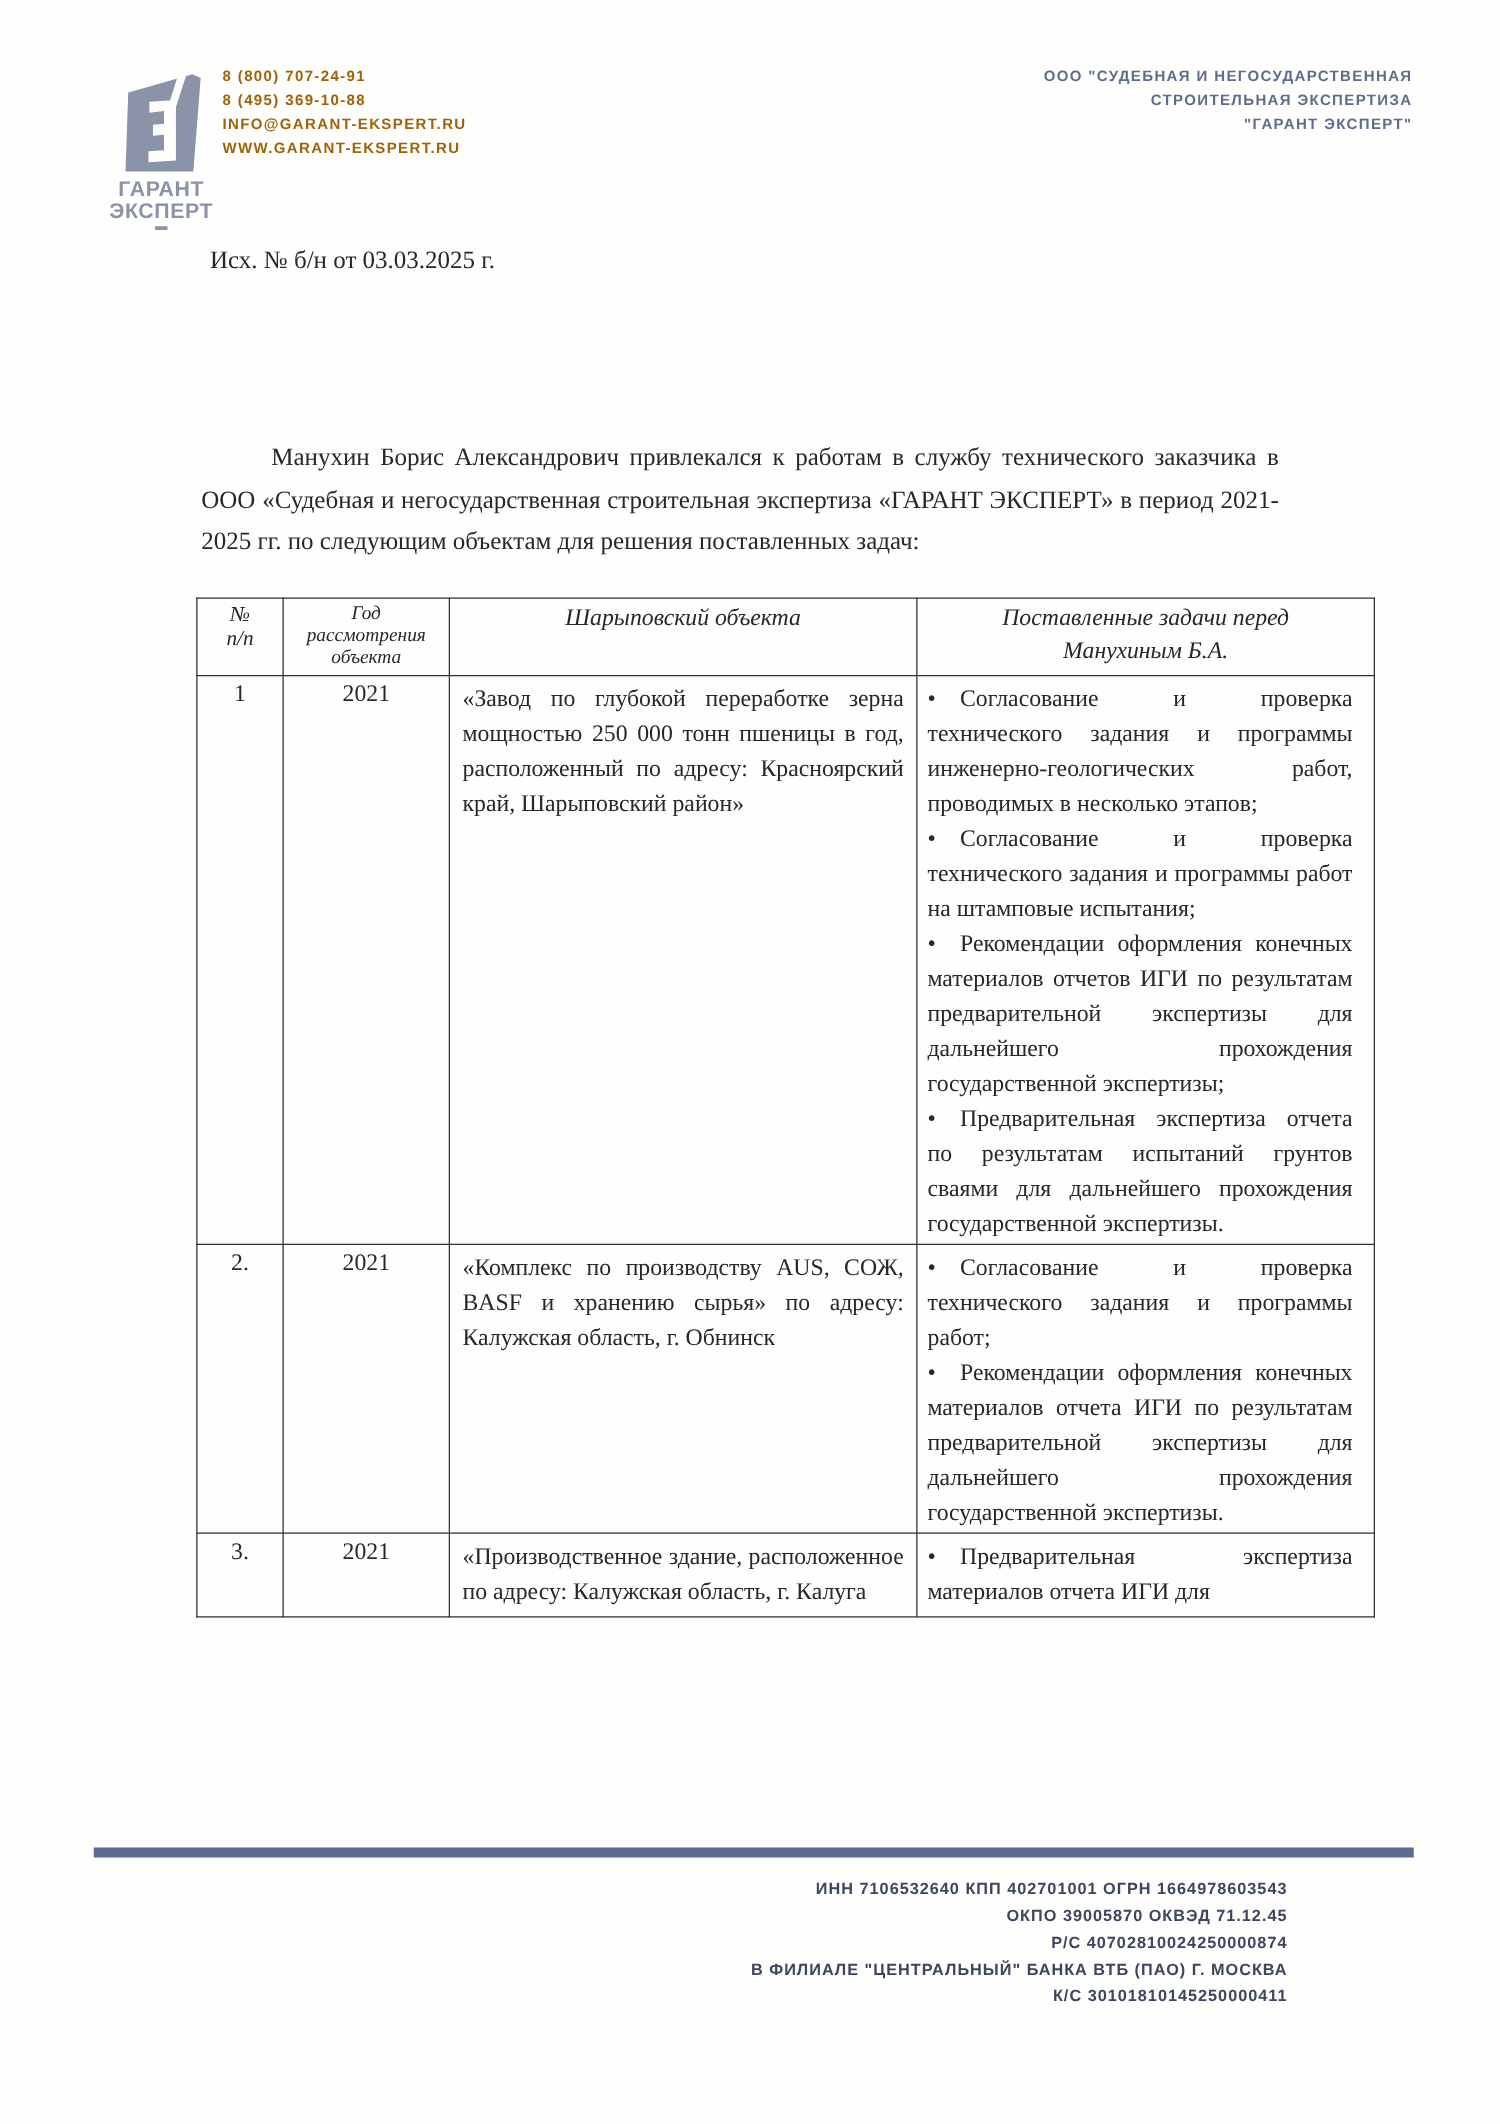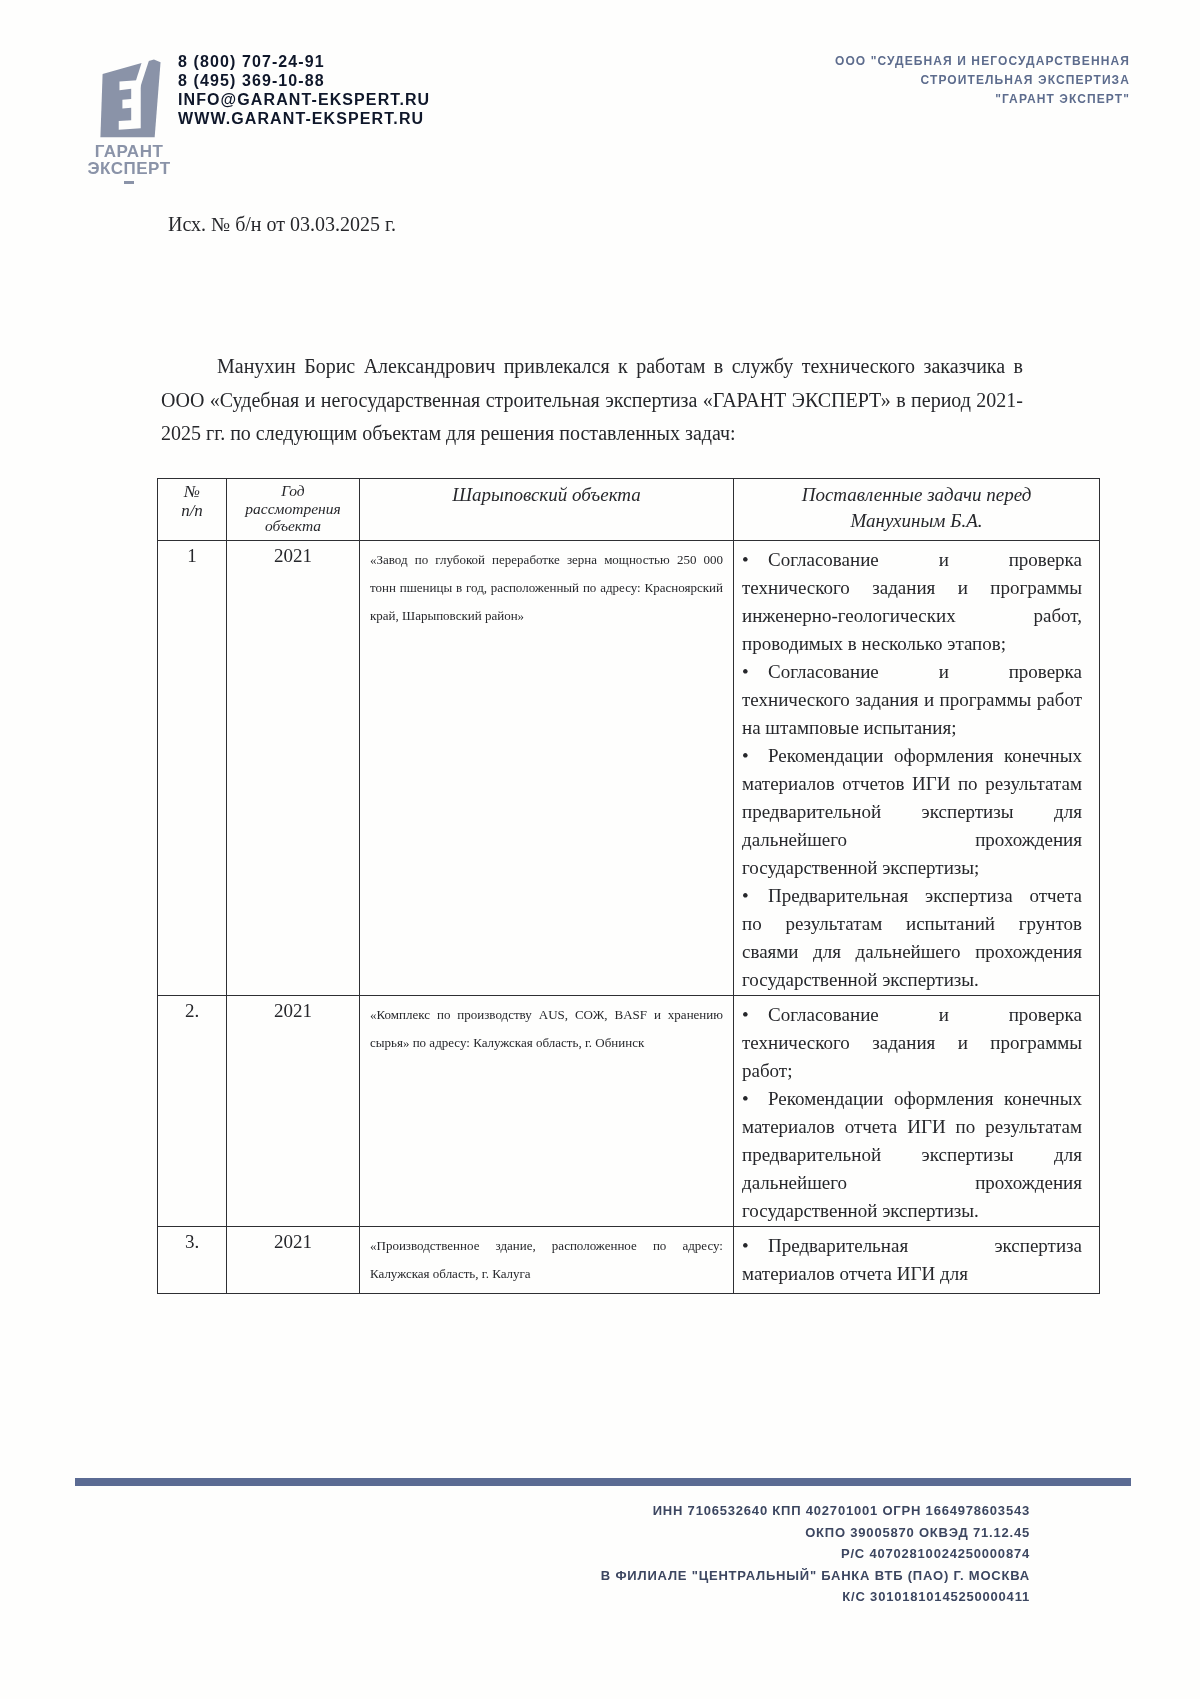--- a/index.html
+++ b/index.html
@@ -18,31 +18,31 @@
   .logo-mark{width:78px;height:88px;display:block;margin:0 auto;}
   .logo-word{
     font-family:Liberation Sans, sans-serif;
     font-weight:bold;color:#8a93a8;line-height:17px;font-size:17px;
     letter-spacing:0.5px;
   }
   .logo-dash{width:10px;height:3px;background:#8a93a8;margin:4px auto 0;}
   .contact-block{
     position:absolute;left:178px;top:52px;
     font-family:"Liberation Sans", sans-serif;
-    font-weight:bold;font-size:16px;letter-spacing:1.1px;
-    color:#0f172a;line-height:19px;
+    font-weight:bold;font-size:12px;letter-spacing:1.1px;
+    color:#a16207;line-height:19px;
   }
   .company-block{
     position:absolute;right:70px;top:52px;text-align:right;
     font-family:"Liberation Sans", sans-serif;
     font-weight:bold;font-size:12px;letter-spacing:1.1px;
     color:#5d6c8d;line-height:19px;
   }
   
-  .ref-line{position:absolute;left:168px;top:197px;font-size:20px;margin-top:16px;}
+  .ref-line{position:absolute;left:168px;top:197px;font-size:20px;}
   .doc-title{
     position:absolute;left:157px;width:906px;top:305px;
     text-align:center;font-size:20px;font-weight:bold;margin:0;
     letter-spacing:0.3px;
   }
   .intro{
     position:absolute;left:157px;top:346px;width:862px;
     font-size:20px;line-height:33.5px;text-align:justify;
     text-indent:56px;margin:4px;
   }
@@ -62,21 +62,21 @@
     white-space:pre-line;
   }
   th.h-num{font-size:17px;line-height:19px;}
   th.h-year{font-size:15.5px;line-height:17.5px;}
   th.h-obj,th.h-task{font-size:19px;line-height:26px;}
   .c-num{width:60px;text-align:center;font-size:19px;padding-top:4px;}
   .c-year{width:124px;text-align:center;font-size:19px;padding-top:4px;margin-top:33px;}
   .c-obj{width:365px;}
   .c-task{width:357px;}
   .c-obj .cell-text{
-    padding:4px 9px 4px 9px;font-size:13px;line-height:28px;text-align:justify;
+    padding:4px 9px 4px 9px;font-size:19px;line-height:28px;text-align:justify;
   }
   .task{
     padding:0 16px 0 7px;font-size:19px;line-height:28px;text-align:justify;
   }
   .task:first-child{padding-top:4px;}
   .task .bullet{display:inline-block;width:26px;}
   
   .divider-bar{
     position:absolute;left:75px;top:1478px;width:1056px;height:8px;
     background:#5b6b93;

